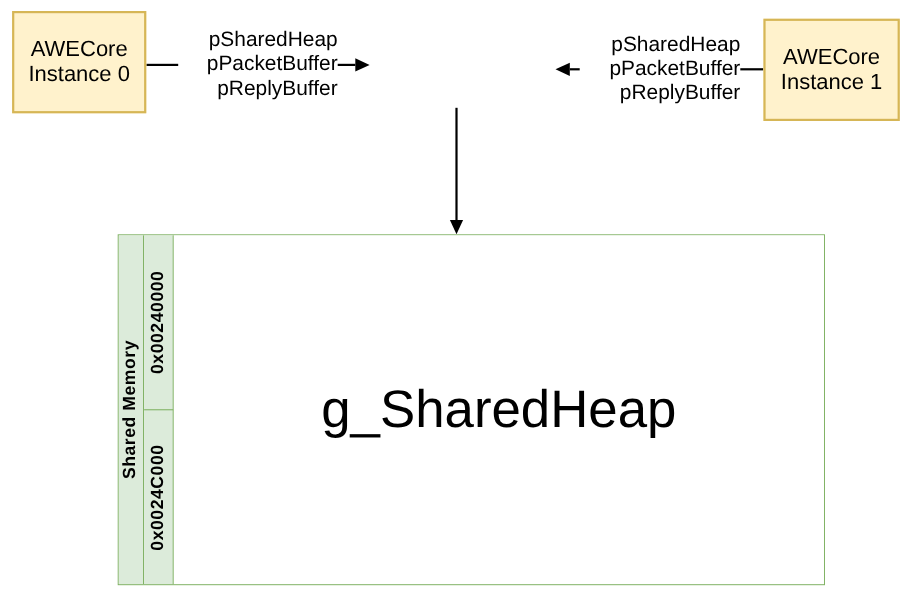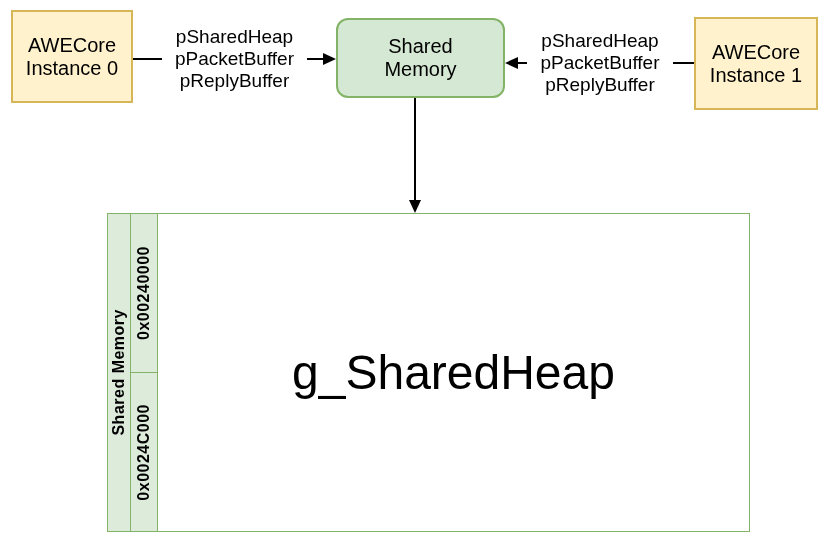--- a/index.html
+++ b/index.html
@@ -64,21 +64,21 @@
   #edge-left-line  { left: 133px; top: 58px; width: 190px; }
   #edge-left-head  { left: 323px; top: 53px; }
   #edge-right-line { left: 518px; top: 62px; width: 176px; }
   #edge-right-head { left: 505px; top: 57px; }
   #edge-down-line  { left: 414px; top: 98px; height: 103px; }
   #edge-down-head  { left: 409px; top: 200px; }
 
   .edge-label {
     position: absolute;
     background: #ffffff;
-    text-align: center;
+    text-align: right;
     font-size: 19px;
     line-height: 22px;
     white-space: pre-line;
     z-index: 2;
   }
   #edge-left-label  { left: 162px; top: 26px; width: 145px; }
   #edge-right-label { left: 527px; top: 30px; width: 146px; }
 
   
   #mem-table {
@@ -129,24 +129,20 @@
   <div class="node node-yellow" id="awecore0">
     <span>AWECore
 Instance 0</span>
   </div>
 
   <div class="node node-yellow" id="awecore1">
     <span>AWECore
 Instance 1</span>
   </div>
 
-  <div class="node node-green" id="shared-memory-node">
-    <span>Shared
-Memory</span>
-  </div>
 
   <div class="edge-line-h" id="edge-left-line"></div>
   <div class="arrowhead point-right" id="edge-left-head"></div>
   <div class="edge-label" id="edge-left-label">pSharedHeap
 pPacketBuffer
 pReplyBuffer</div>
 
   <div class="edge-line-h" id="edge-right-line"></div>
   <div class="arrowhead point-left" id="edge-right-head"></div>
   <div class="edge-label" id="edge-right-label">pSharedHeap

